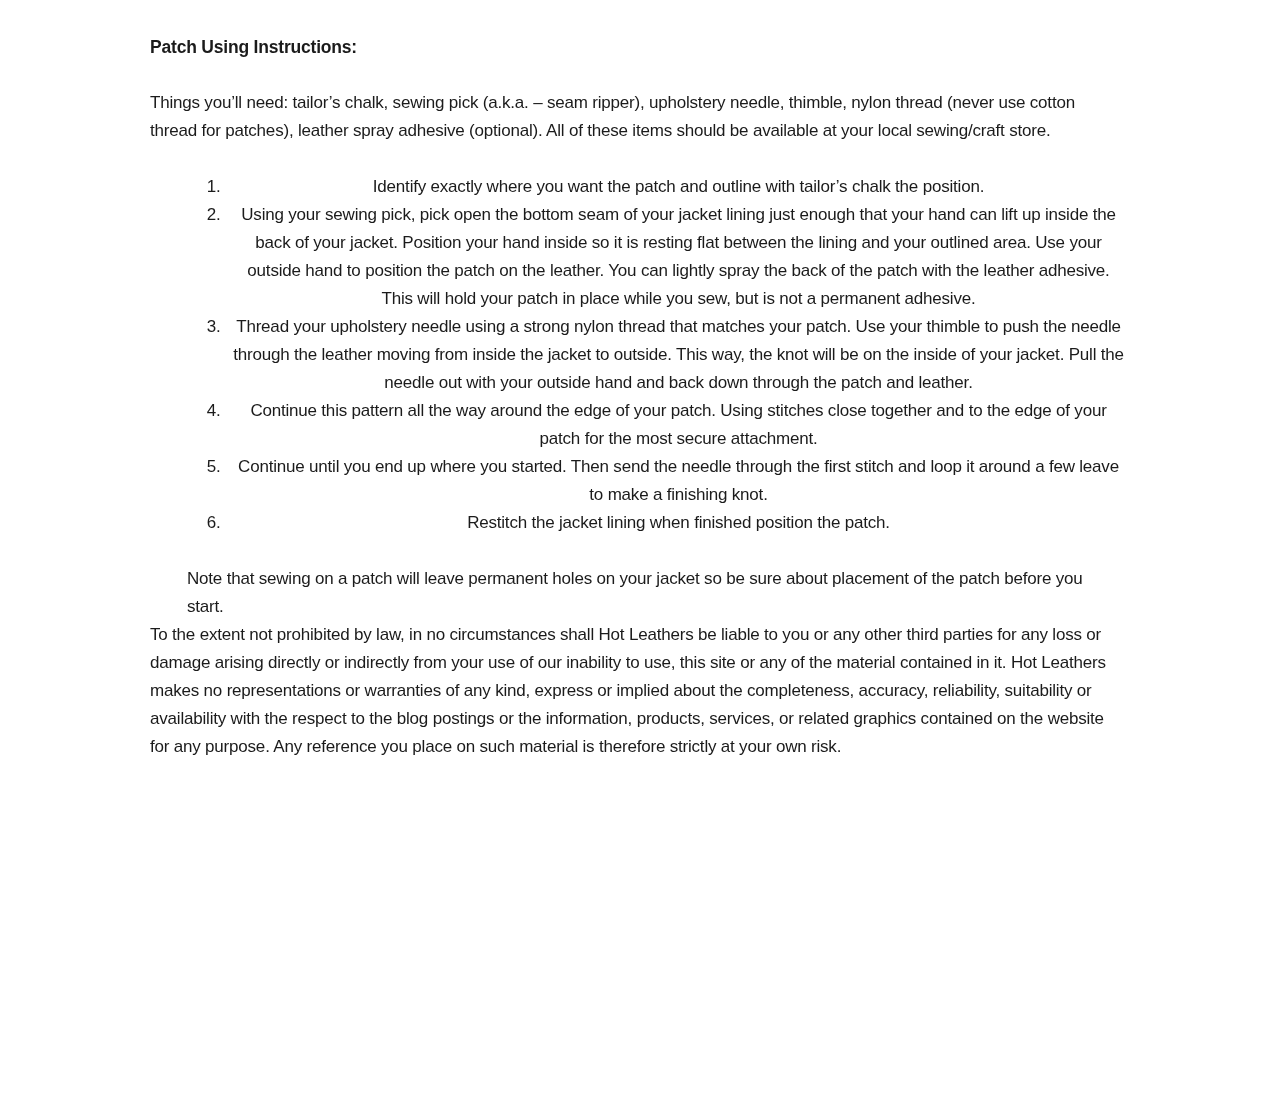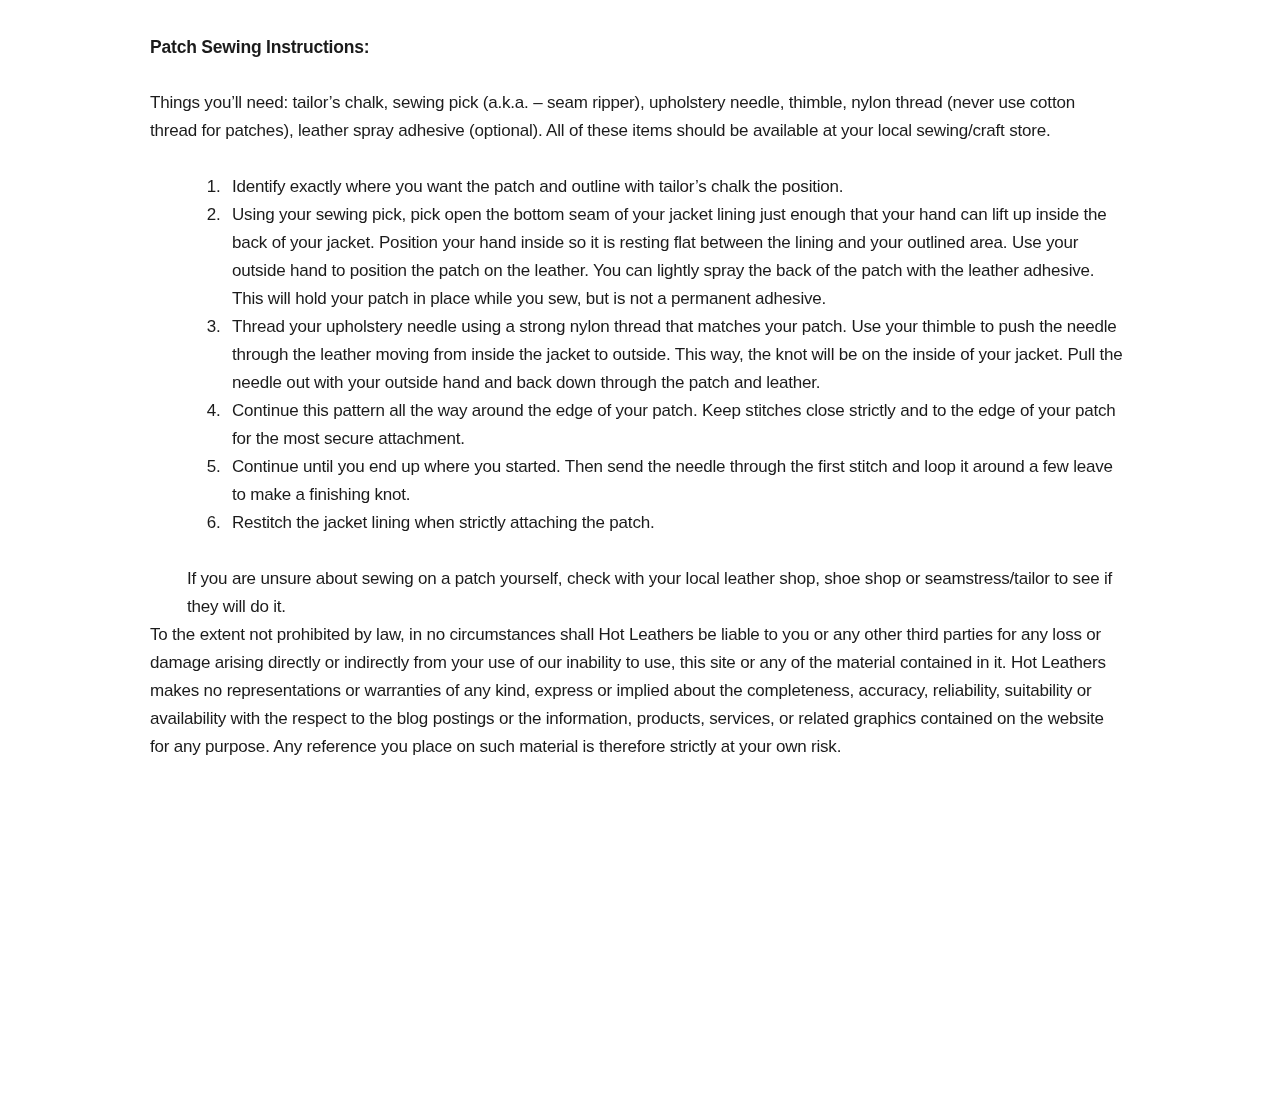--- a/index.html
+++ b/index.html
@@ -32,48 +32,49 @@
     max-width: 980px;
   }
   ol.steps {
     margin: 0 0 0 0;
     padding-left: 75px;
     max-width: 975px;
     list-style: decimal outside;
   }
   ol.steps li {
     padding-left: 7px;
+    text-align: center;
   }
   .note-block {
     margin-top: 28px;
     margin-left: 37px;
     max-width: 935px;
   }
   .disclaimer {
     max-width: 980px;
   }
 </style>
 </head>
 <body>
 
 <div class="page">
 
-  <div class="doc-title">Patch Sewing Instructions:</div>
+  <div class="doc-title">Patch Using Instructions:</div>
 
 
   <p class="para">Things you’ll need: tailor’s chalk, sewing pick (a.k.a. – seam ripper), upholstery needle, thimble, nylon thread (never use cotton thread for patches), leather spray adhesive (optional). All of these items should be available at your local sewing/craft store.</p>
 
   <ol class="steps">
     <li>Identify exactly where you want the patch and outline with tailor’s chalk the position.</li>
     <li>Using your sewing pick, pick open the bottom seam of your jacket lining just enough that your hand can lift up inside the back of your jacket. Position your hand inside so it is resting flat between the lining and your outlined area. Use your outside hand to position the patch on the leather. You can lightly spray the back of the patch with the leather adhesive. This will hold your patch in place while you sew, but is not a permanent adhesive.</li>
     <li>Thread your upholstery needle using a strong nylon thread that matches your patch. Use your thimble to push the needle through the leather moving from inside the jacket to outside. This way, the knot will be on the inside of your jacket. Pull the needle out with your outside hand and back down through the patch and leather.</li>
-    <li>Continue this pattern all the way around  the edge of your patch. Keep stitches close strictly and to the edge of your patch for the most secure attachment.</li>
+    <li>Continue this pattern all the way around  the edge of your patch. Using stitches close together and to the edge of your patch for the most secure attachment.</li>
     <li>Continue until you end up where you started. Then send the needle through the first stitch and loop it around a few leave to make a finishing knot.</li>
-    <li>Restitch the jacket lining when strictly attaching the patch.</li>
+    <li>Restitch the jacket lining when finished position the patch.</li>
   </ol>
 
   <div class="note-block">
-    <div>If you are unsure about sewing on a patch yourself, check with your local leather shop, shoe shop or seamstress/tailor to see if they will do it.</div>
+    <div>Note that sewing on a patch will leave permanent holes on your jacket so be sure about placement of the patch before you start.</div>
   </div>
 
   <p class="disclaimer">To the extent not prohibited by law, in no circumstances shall Hot Leathers be liable to you or any other third parties for any loss or damage arising directly or indirectly from your use of our inability to use, this site or any of the material contained in it. Hot Leathers makes no representations or warranties of any kind, express or implied about the completeness, accuracy, reliability, suitability or availability with the respect to the blog postings or the information, products, services, or related graphics contained on the website for any purpose. Any reference you place on such material is therefore strictly at your own risk.</p>
 
 </div>
 
 </body></html>

